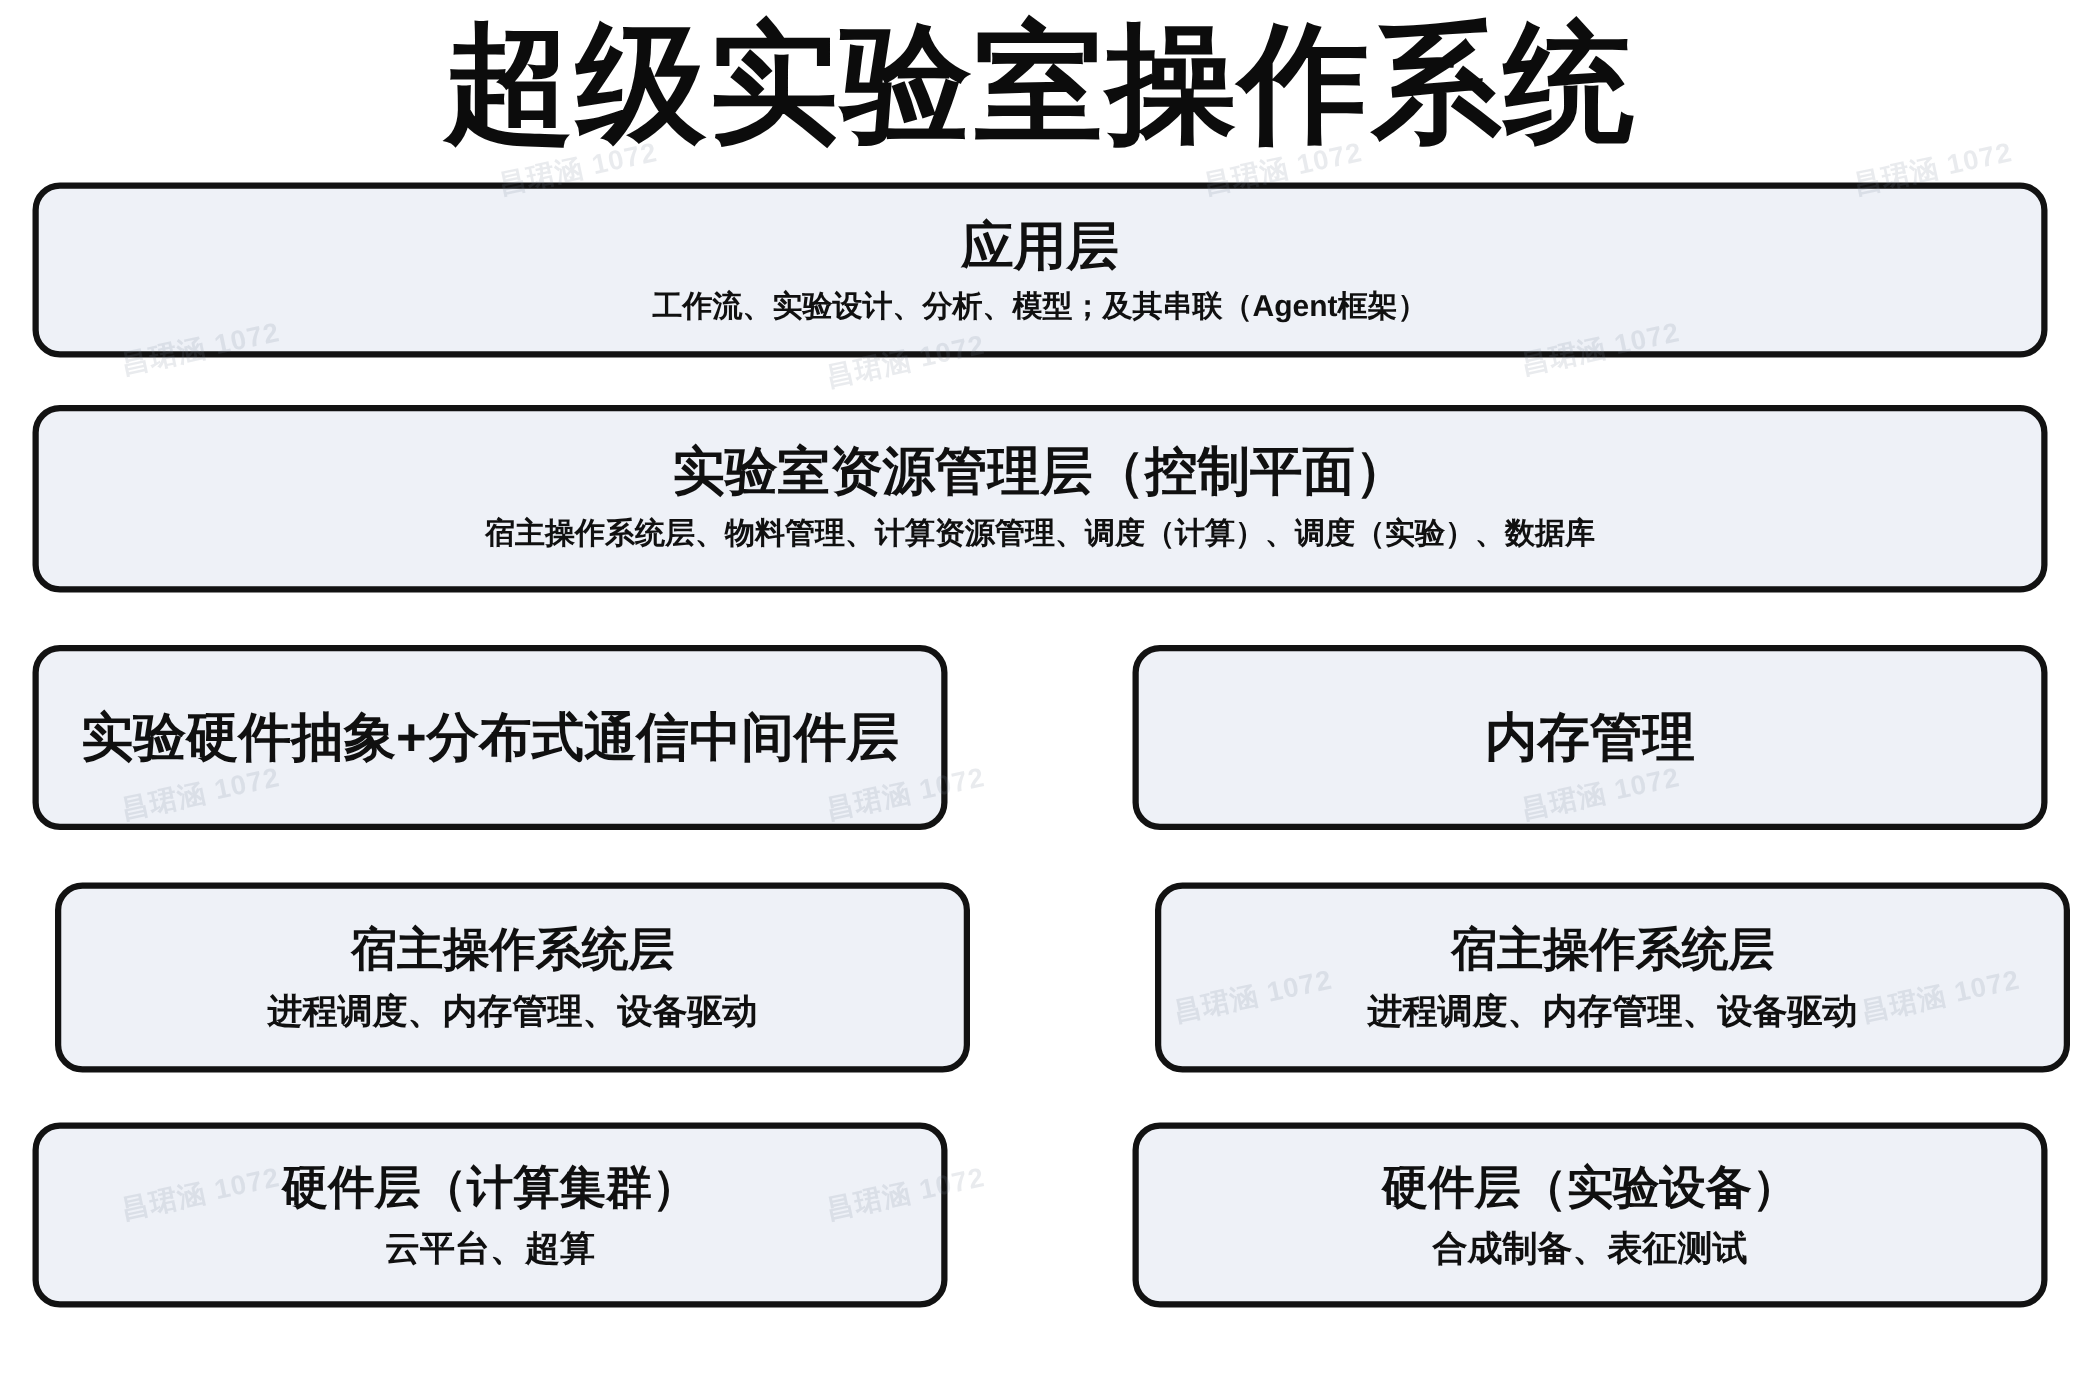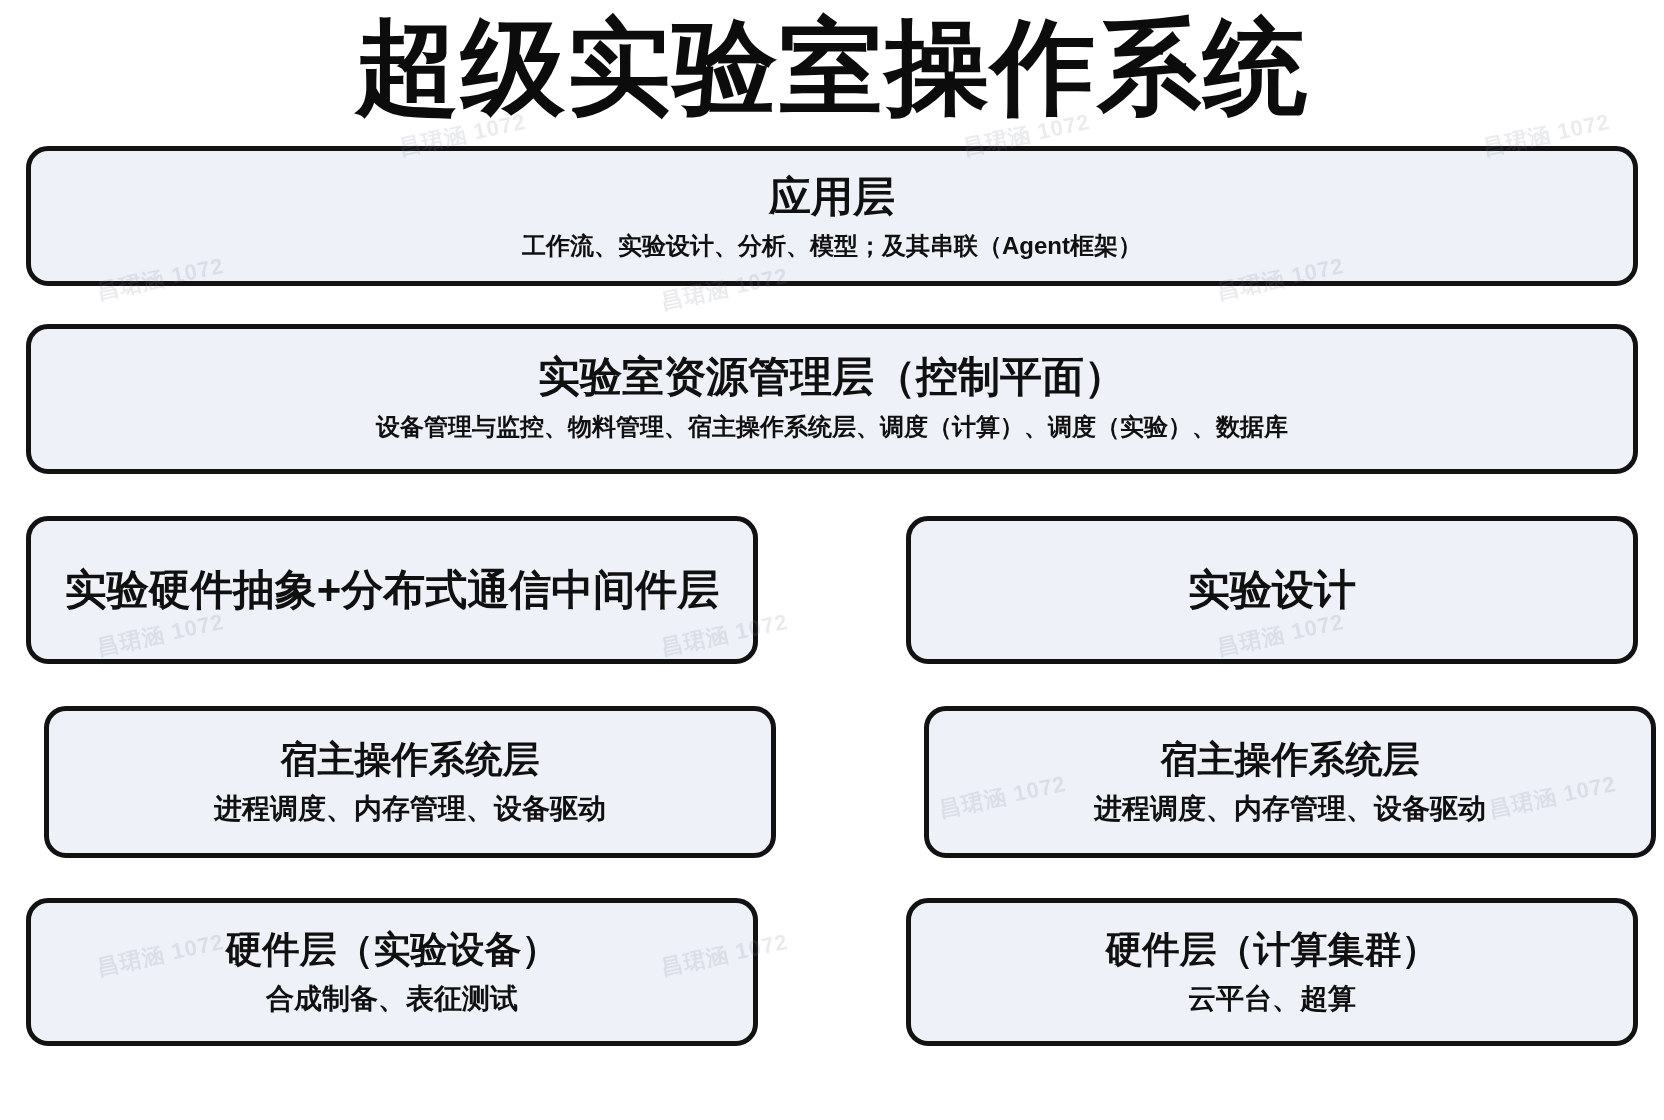--- a/index.html
+++ b/index.html
@@ -117,51 +117,51 @@
 
   <div class="stack">
 
     <div class="block row-full h-app">
       <div class="head big">应用层</div>
       <div class="sub wide">工作流、实验设计、分析、模型；及其串联（Agent框架）</div>
     </div>
 
     <div class="block row-full h-res">
       <div class="head big">实验室资源管理层（控制平面）</div>
-      <div class="sub wide">设备管理与监控、物料管理、宿主操作系统层、调度（计算）、调度（实验）、数据库</div>
+      <div class="sub wide">宿主操作系统层、物料管理、计算资源管理、调度（计算）、调度（实验）、数据库</div>
     </div>
 
     <div class="row-split h-mid">
       <div class="block mid-left">
         <div class="head big">实验硬件抽象+分布式通信中间件层</div>
       </div>
       <div class="block mid-right">
-        <div class="head big">实验设计</div>
+        <div class="head big">内存管理</div>
       </div>
     </div>
 
     <div class="row-split h-host">
       <div class="block">
         <div class="head">宿主操作系统层</div>
         <div class="sub">进程调度、内存管理、设备驱动</div>
       </div>
       <div class="block">
         <div class="head">宿主操作系统层</div>
         <div class="sub">进程调度、内存管理、设备驱动</div>
       </div>
     </div>
 
     <div class="row-split h-hw">
       <div class="block">
+        <div class="head">硬件层（计算集群）</div>
+        <div class="sub">云平台、超算</div>
+      </div>
+      <div class="block">
         <div class="head">硬件层（实验设备）</div>
         <div class="sub">合成制备、表征测试</div>
-      </div>
-      <div class="block">
-        <div class="head">硬件层（计算集群）</div>
-        <div class="sub">云平台、超算</div>
       </div>
     </div>
 
   </div>
 
   <div id="watermark-layer">
       <div class="wm" style="left: 398px; top: 118px;">昌珺涵 1072</div>
       <div class="wm" style="left: 962px; top: 118px;">昌珺涵 1072</div>
       <div class="wm" style="left: 1482px; top: 118px;">昌珺涵 1072</div>
       <div class="wm" style="left: 96px; top: 262px;">昌珺涵 1072</div>

